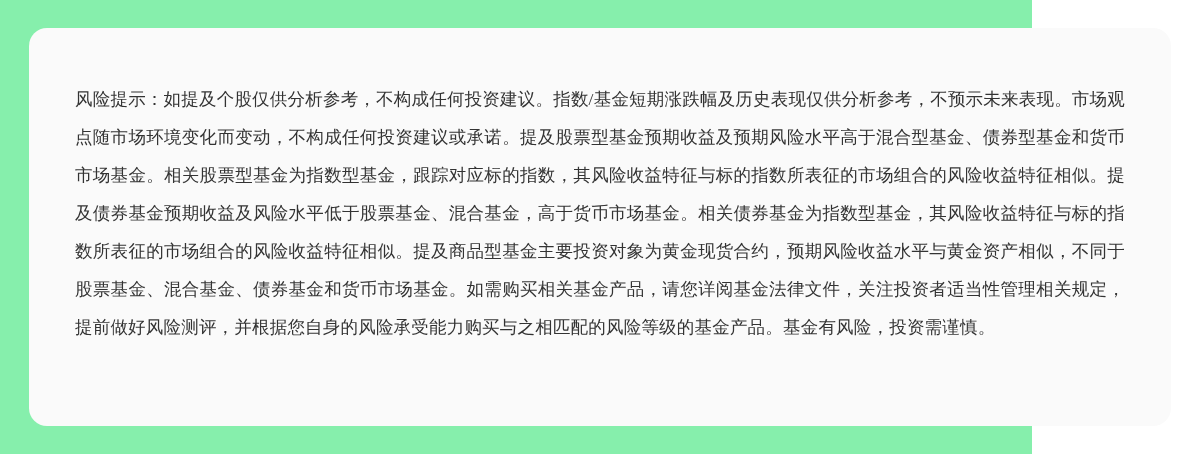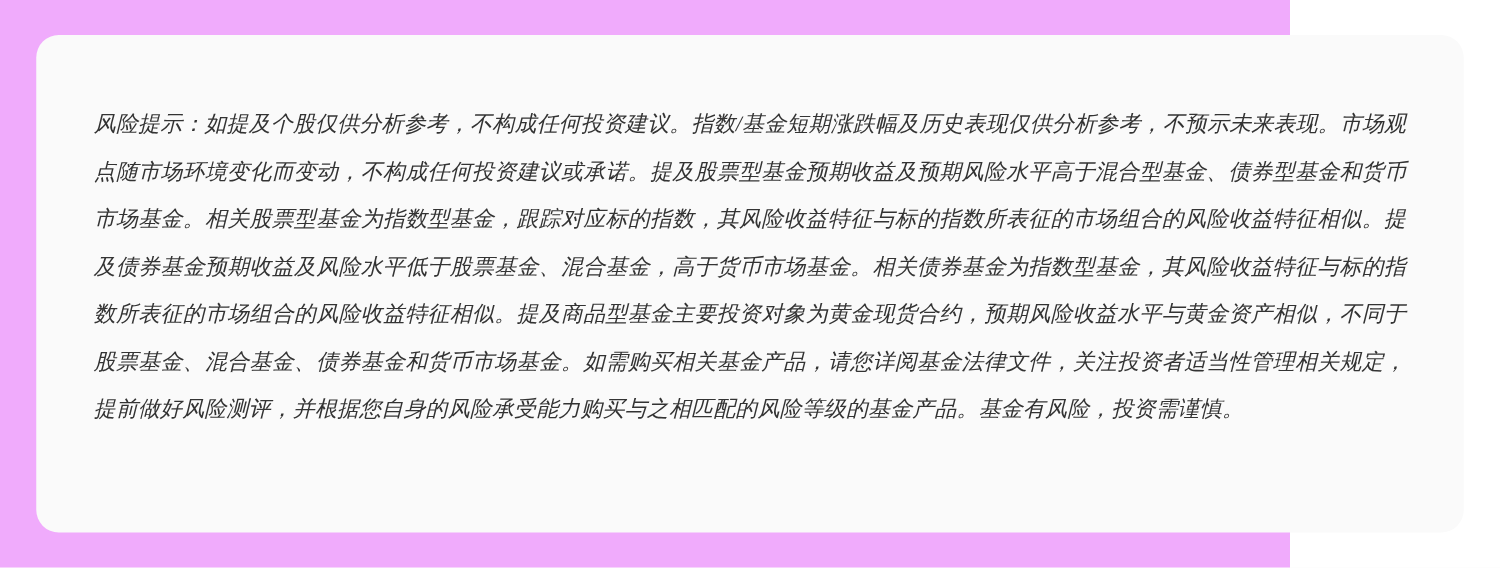--- a/index.html
+++ b/index.html
@@ -10,23 +10,22 @@
     width: 1200px;
     height: 454px;
     background: #ffffff;
     font-family: "Liberation Sans", sans-serif;
     overflow: hidden;
   }
   .page {
     width: 1032px;
     height: 454px;
     position: relative;
-    background: #f0abfc;
+    background: #86efac;
     box-sizing: border-box;
-    font-style: italic;
   }
   .disclaimer-card {
     position: absolute;
     left: 29px;
     top: 28px;
     width: 1142px;
     height: 398px;
     background: #fafafa;
     border-radius: 18px;
     box-sizing: border-box;

